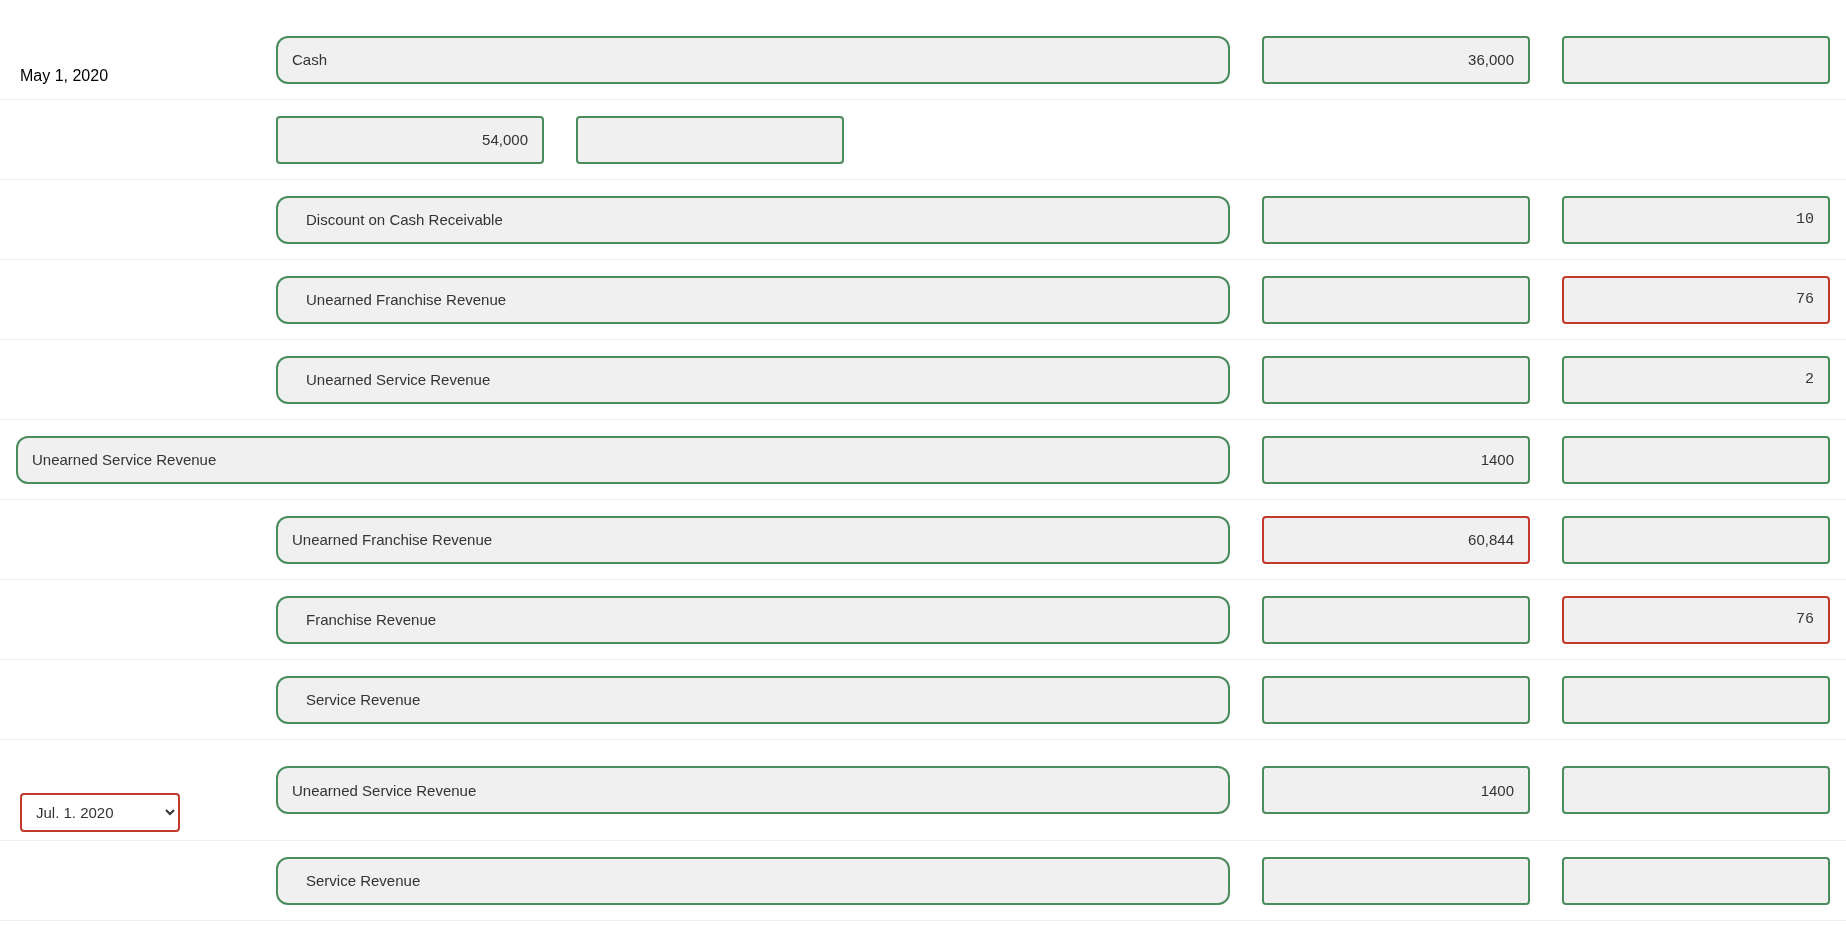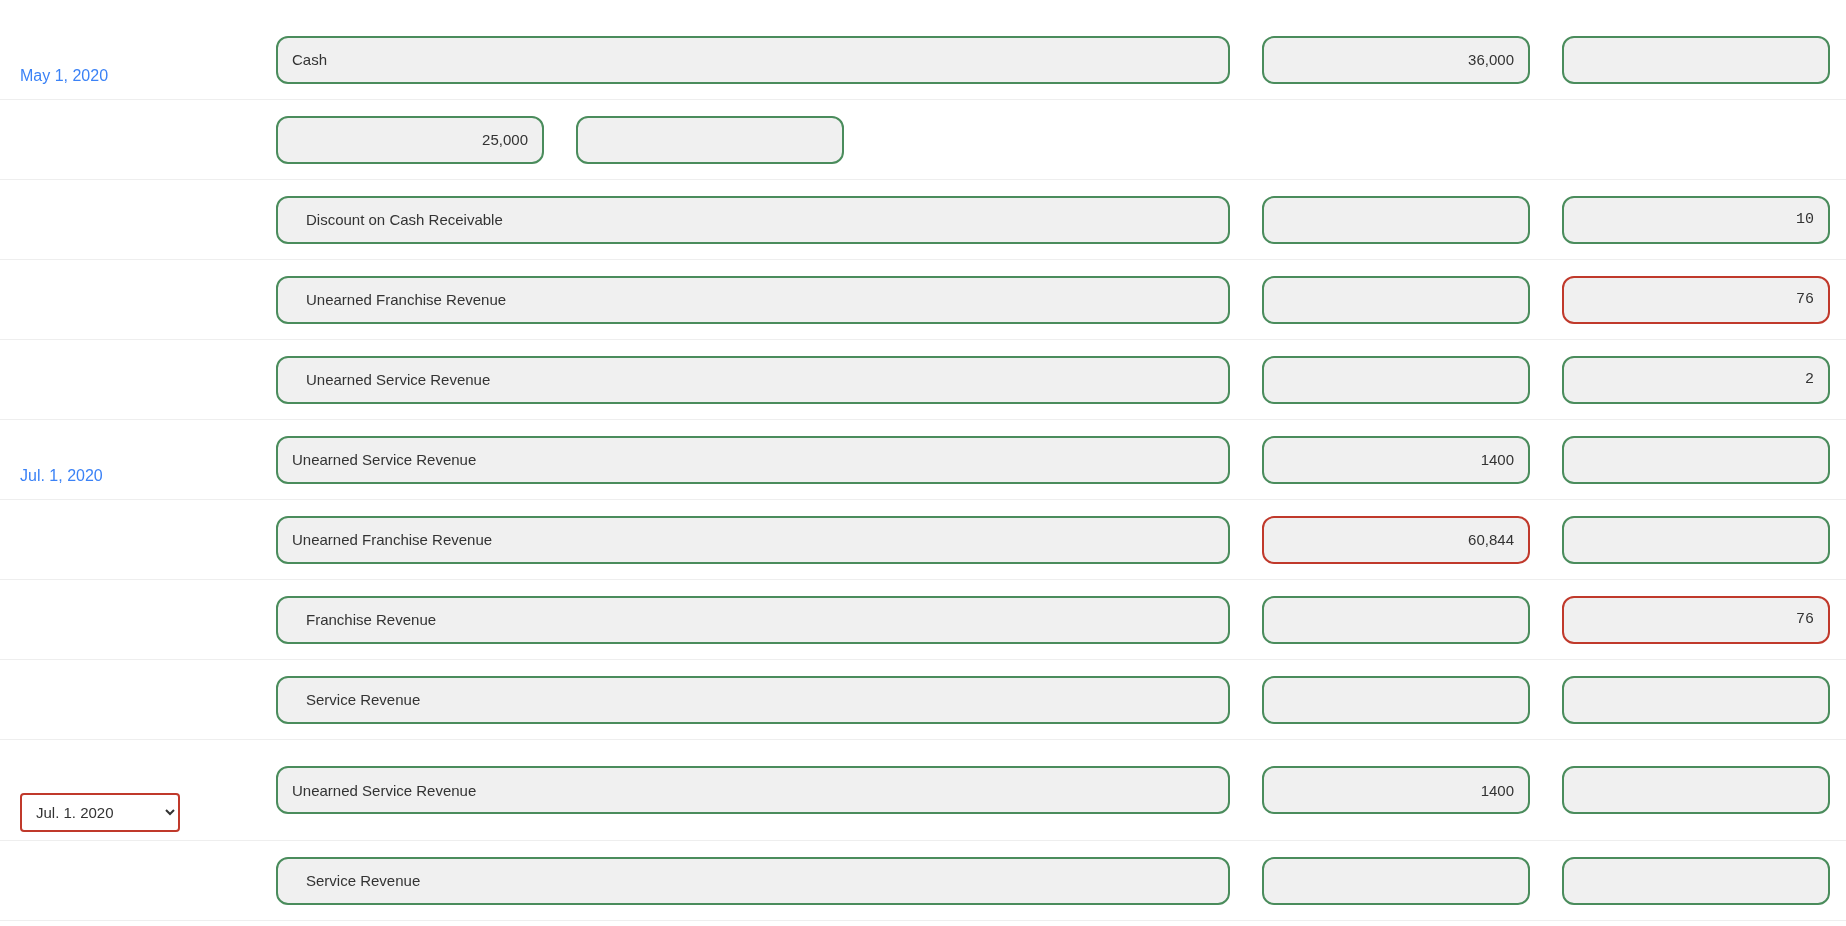--- a/index.html
+++ b/index.html
@@ -74,21 +74,21 @@
       align-items: center;
     }
 
     .account-box.indented {
       padding-left: 28px;
     }
 
     .amount-box {
       width: 100%;
       border: 2px solid #4a8c5c;
-      border-radius: 12px;
+      border-radius: 4px;
       background: #f0f0f0;
       padding: 10px 14px;
       font-size: 15px;
       color: #333;
       min-height: 48px;
       display: flex;
       align-items: center;
       justify-content: flex-end;
     }
 
@@ -109,21 +109,21 @@
       background: #fff;
       color: #333;
       cursor: pointer;
       appearance: auto;
       min-width: 160px;
       margin-top: 45px;
     }
 
     .date-label {
       font-size: 16px;
-      color: #3b82f6;
+      color: #000000;
       white-space: nowrap;
       margin-top: 32px;
     }
   </style>
 </head>
 <body>
 
 <div class="journal-container">
 <div class="journal-row">
       <div class="col-date">
@@ -135,21 +135,21 @@
       <div class="col-debit">
         <div class="amount-box">36,000</div>
       </div>
       <div class="col-credit">
         <div class="amount-box"></div>
       </div>
     </div>
     <div class="journal-row">
       <div class="col-date"></div>
       <div class="col-debit">
-        <div class="amount-box">25,000</div>
+        <div class="amount-box">54,000</div>
       </div>
       <div class="col-credit">
         <div class="amount-box"></div>
       </div>
     </div>
     <div class="journal-row">
       <div class="col-date"></div>
       <div class="col-account">
         <div class="account-box indented">Discount on Cash Receivable</div>
       </div>
@@ -178,23 +178,20 @@
         <div class="account-box indented">Unearned Service Revenue</div>
       </div>
       <div class="col-debit">
         <div class="amount-box"></div>
       </div>
       <div class="col-credit">
         <div class="amount-box">2</div>
       </div>
     </div>
     <div class="journal-row">
-      <div class="col-date">
-        <span class="date-label">Jul. 1, 2020</span>
-      </div>
       <div class="col-account">
         <div class="account-box">Unearned Service Revenue</div>
       </div>
       <div class="col-debit">
         <div class="amount-box">1400</div>
       </div>
       <div class="col-credit">
         <div class="amount-box"></div>
       </div>
     </div>

